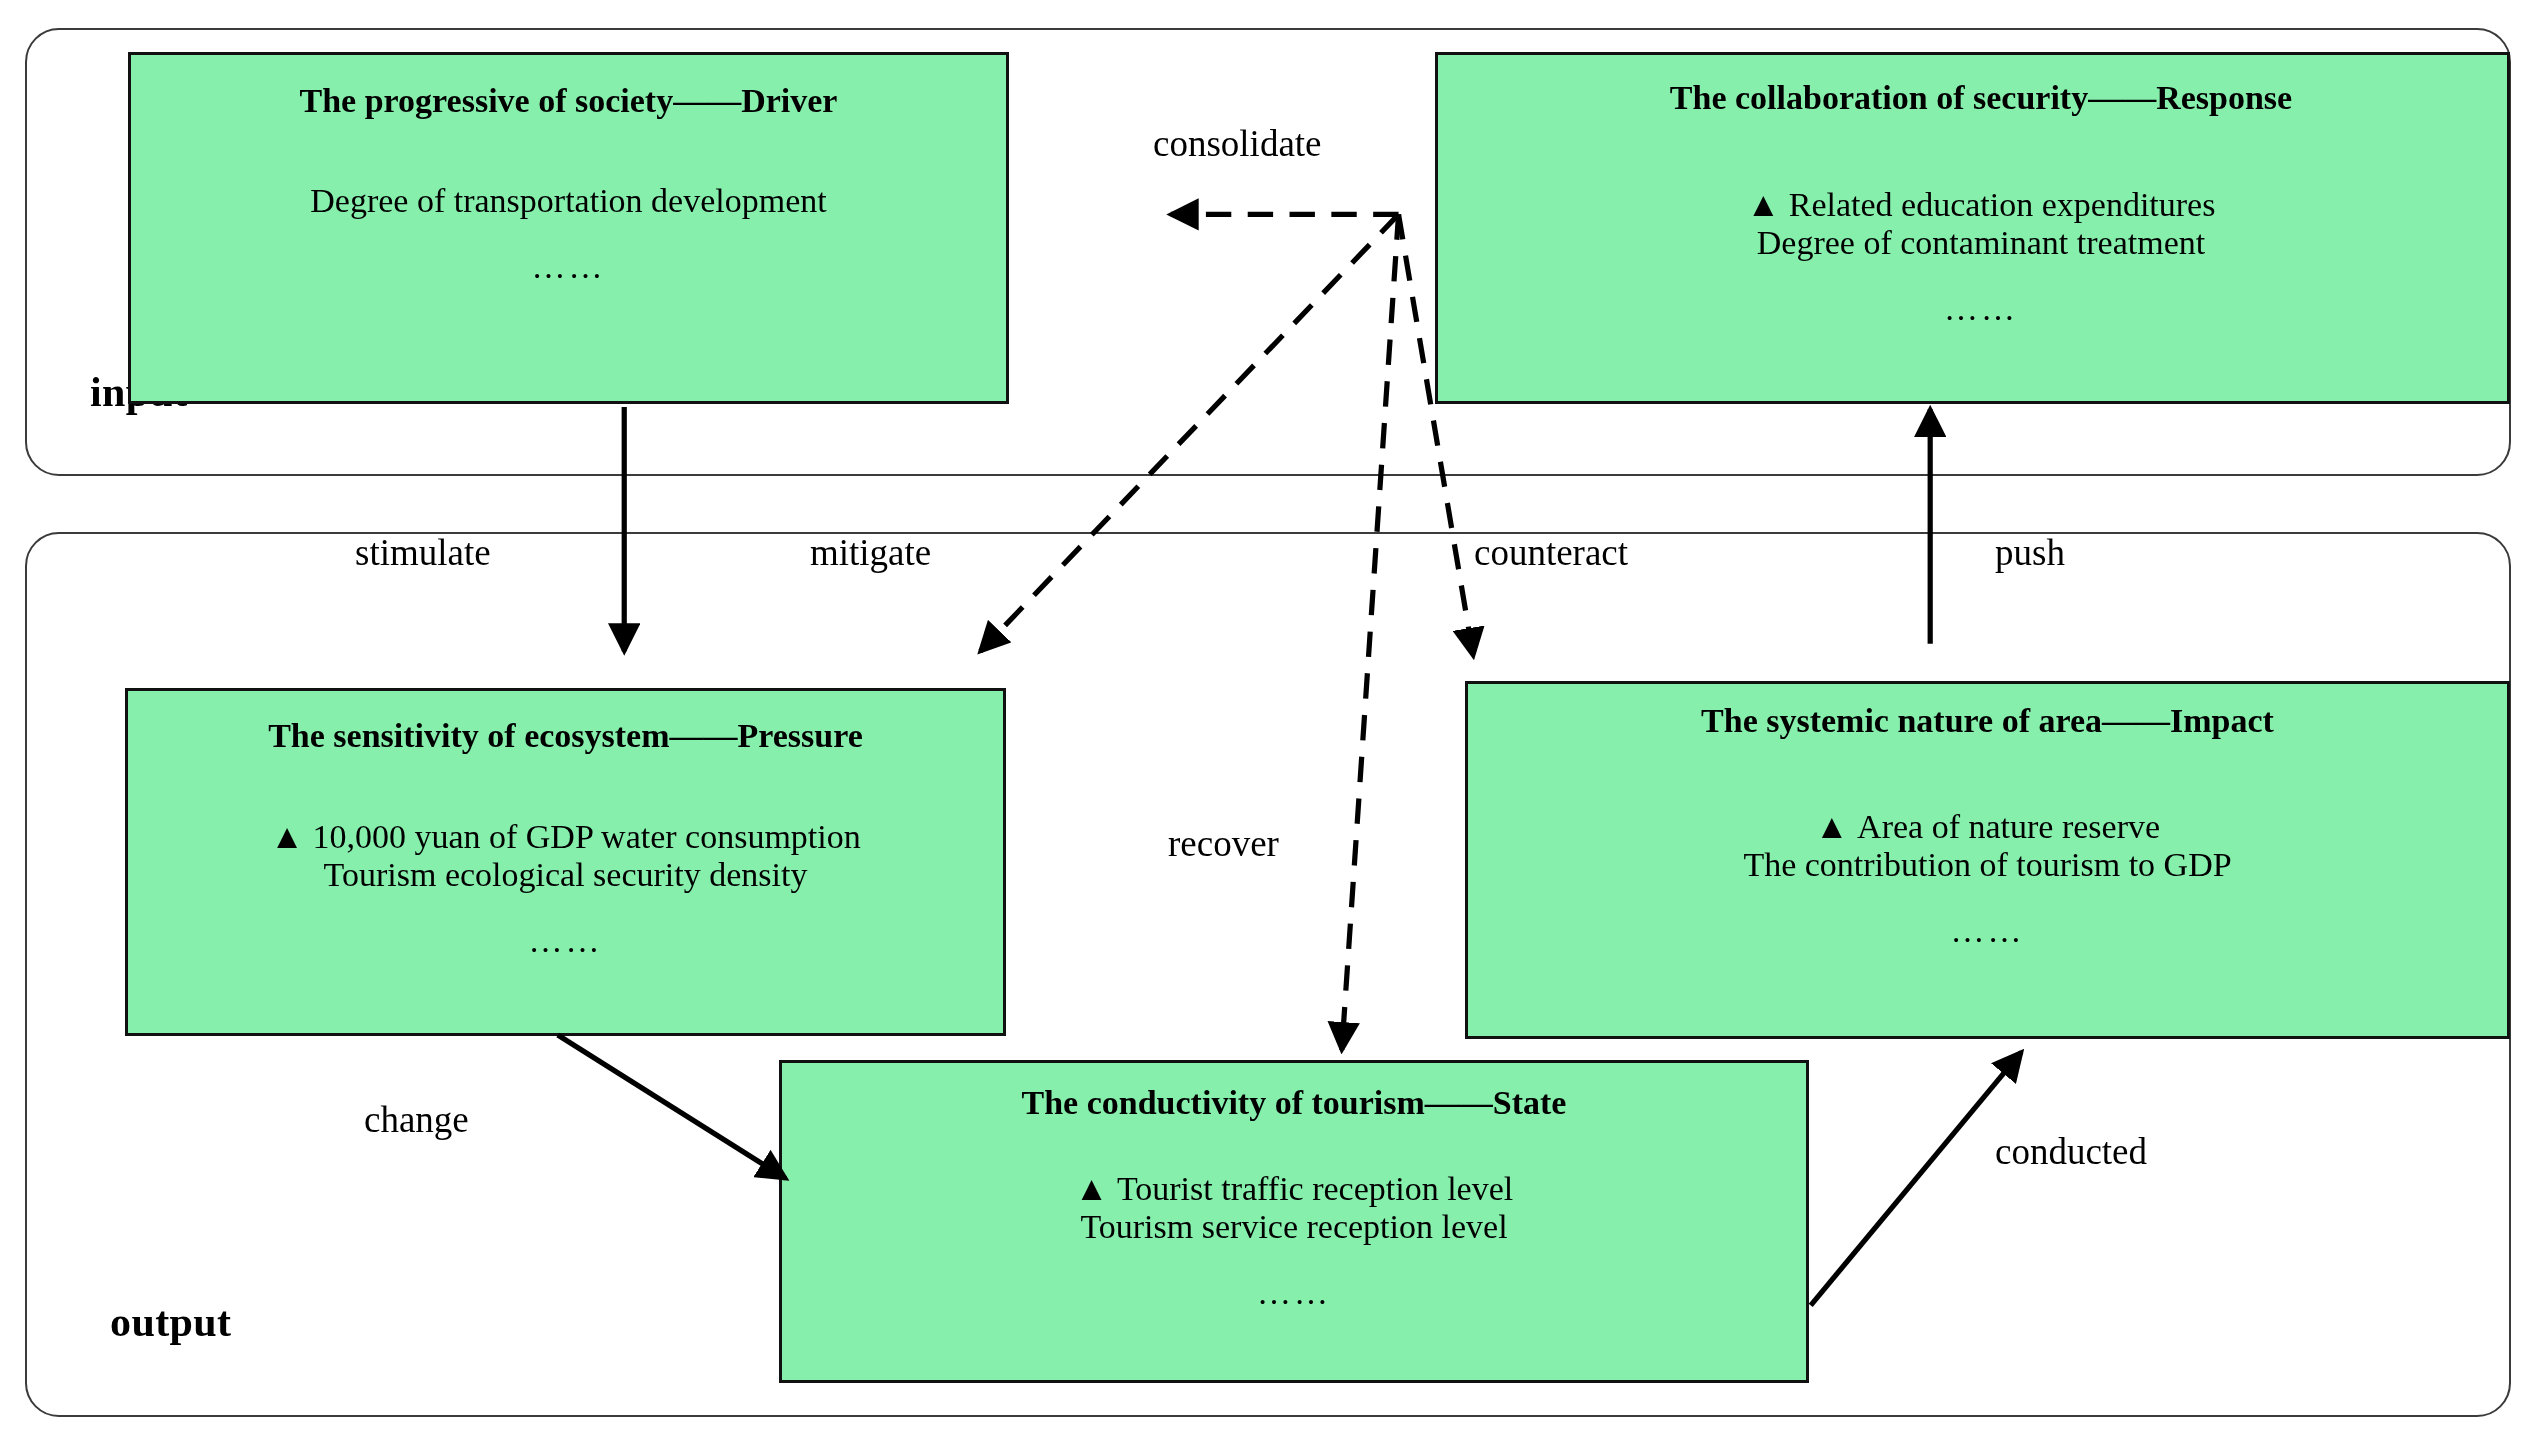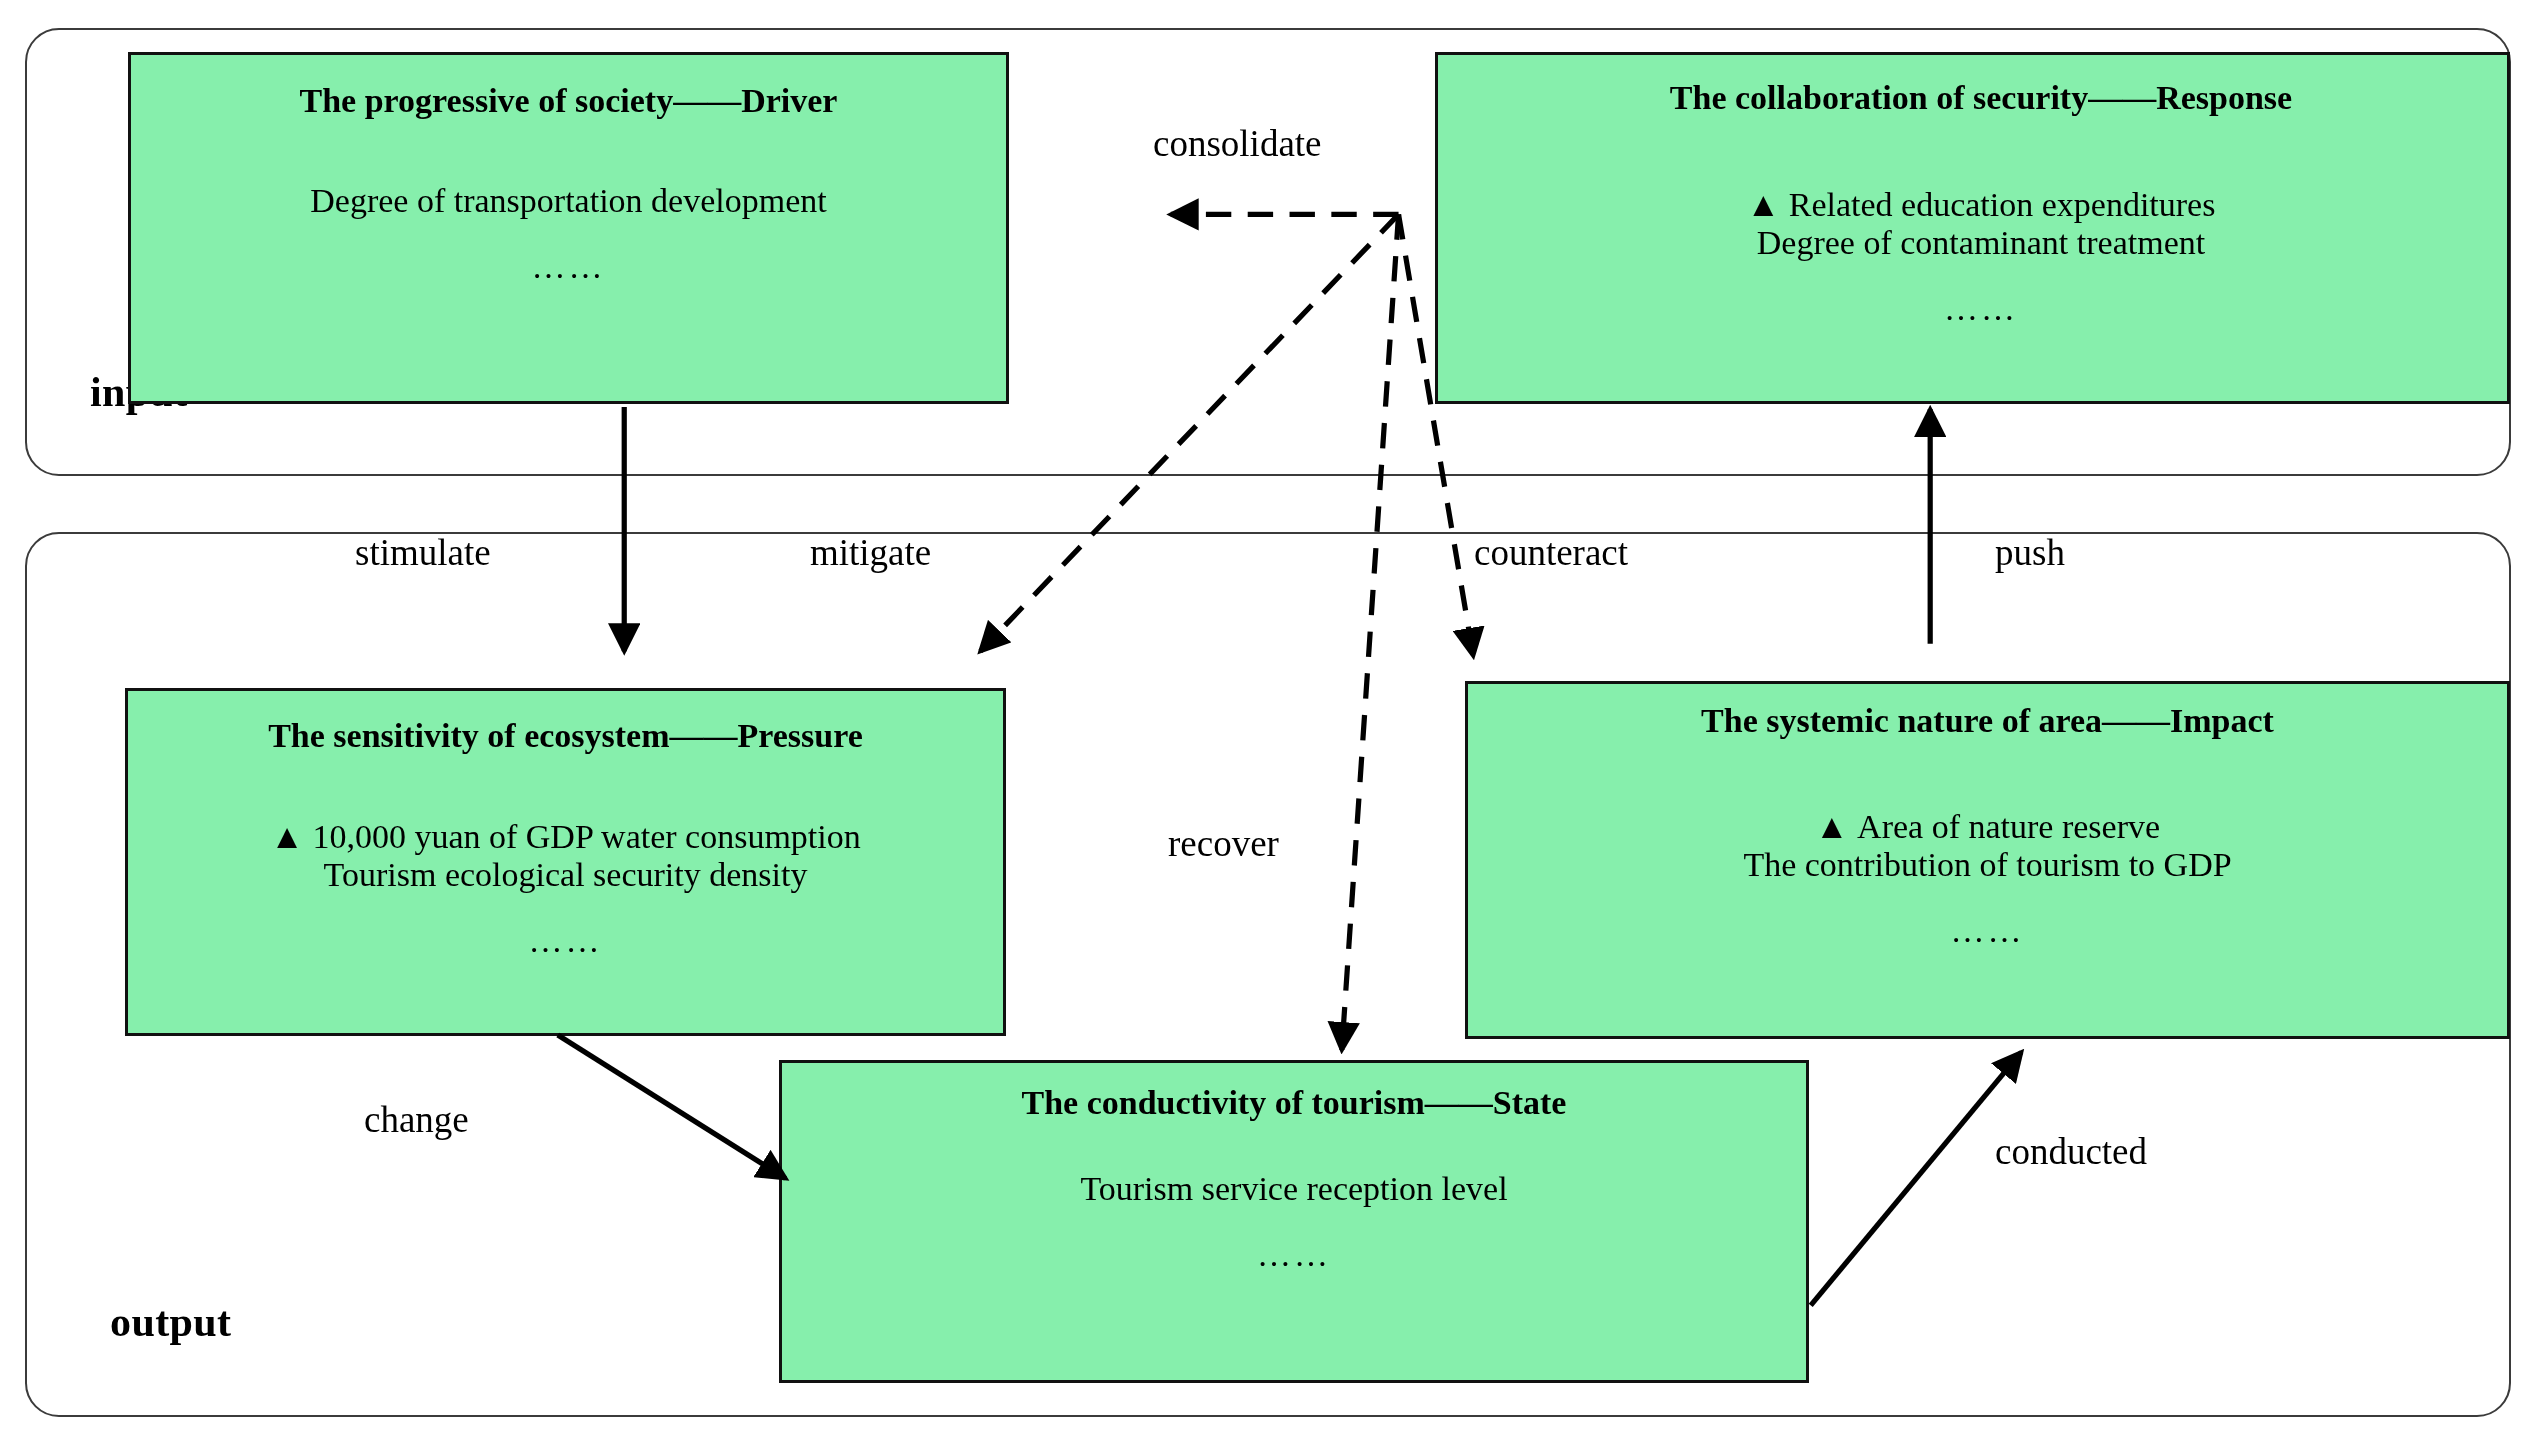--- a/index.html
+++ b/index.html
@@ -98,20 +98,21 @@
     <div class="body">
       <div class="row"><span class="tri">▲</span>&nbsp;<span>Area of nature reserve</span></div>
       <div class="row">The contribution of tourism to GDP</div>
       <div class="dots">……</div>
     </div>
   </div>
 
   <div class="node" id="node-state">
     <div class="title">The conductivity of tourism——State</div>
     <div class="body">
+      <div class="row"><span class="tri">▲</span>&nbsp;<span>Tourist traffic reception level</span></div>
       <div class="row">Tourism service reception level</div>
       <div class="dots">……</div>
     </div>
   </div>
 
   <svg id="arrows" viewBox="0 0 3399 1943" xmlns="http://www.w3.org/2000/svg">
     <defs>
       <marker id="ah" viewBox="0 0 10 10" refX="8.6" refY="5" markerWidth="6.2" markerHeight="6.2" orient="auto-start-reverse">
         <path d="M 0 0 L 10 5 L 0 10 z" fill="#000"></path>
       </marker>

